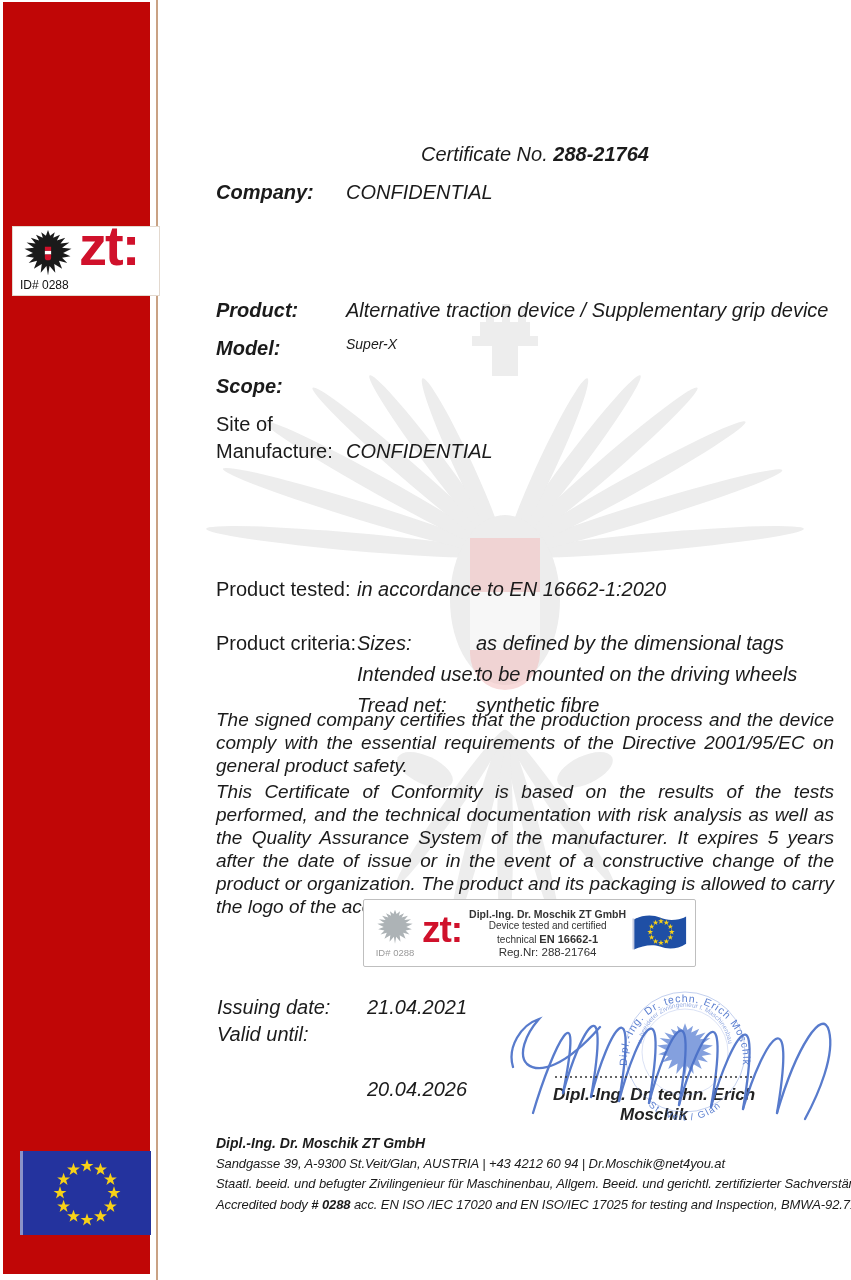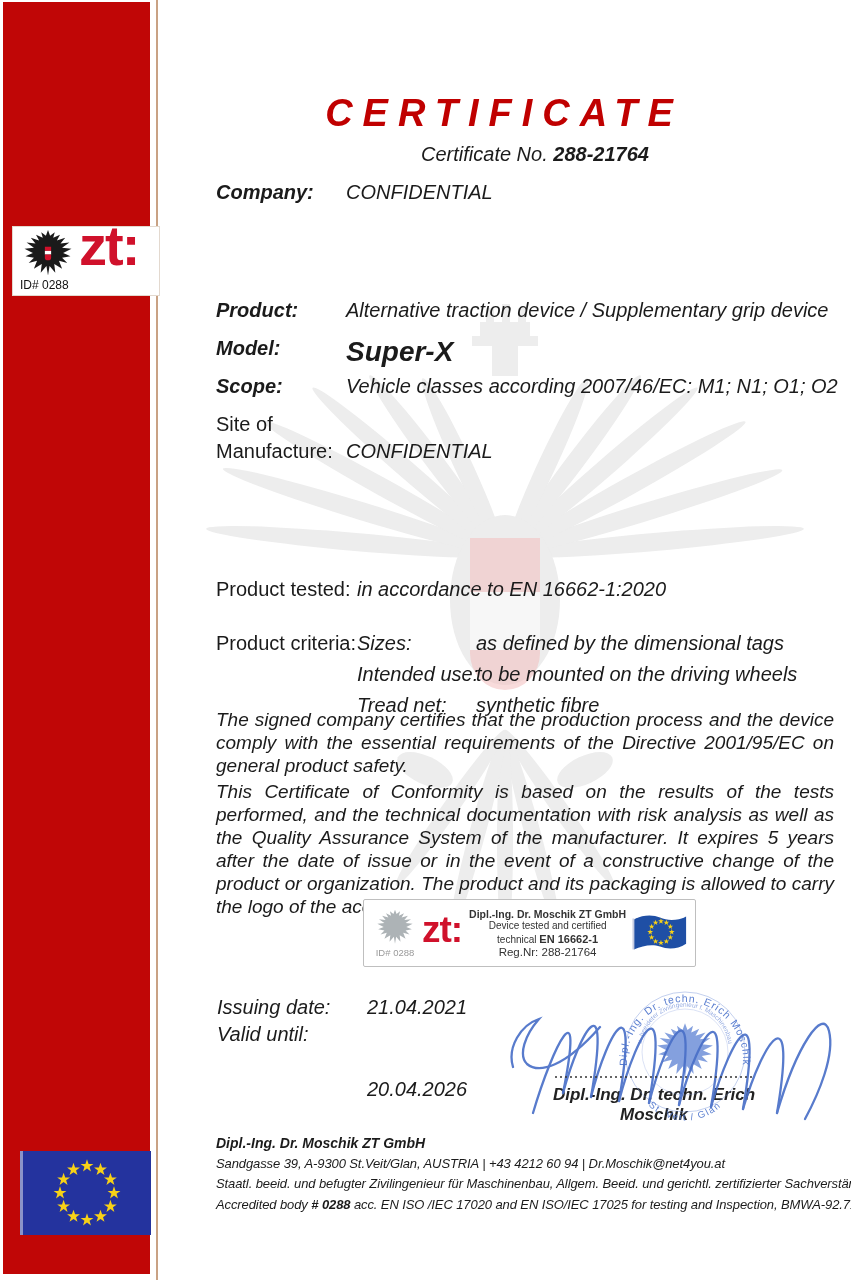--- a/index.html
+++ b/index.html
@@ -112,34 +112,32 @@
     <svg class="abs" style="left:8px;top:2px" width="54" height="48" viewBox="0 0 100 92">
       <use href="#eagle-shape" fill="#1a1a1a"></use>
       <rect x="44" y="34" width="12" height="8" fill="#d0112b"></rect>
       <rect x="44" y="42" width="12" height="7" fill="#ffffff"></rect>
       <path d="M44 49 h12 v6 a6 5 0 0 1 -12 0 Z" fill="#d0112b"></path>
     </svg>
     <span class="id">ID# 0288</span>
     <span class="zt">zt:</span>
   </div>
 
-  <div id="title" class="abs">CERTIFICATE</div>
   <div id="certno" class="abs"><span>Certificate No. </span><b>288-21764</b></div>
 
   <div class="abs row-label" style="left:216px;top:181px">Company:</div>
   <div class="abs row-value" style="left:346px;top:181px">CONFIDENTIAL</div>
 
   <div class="abs row-label" style="left:216px;top:299px">Product:</div>
   <div class="abs row-value" style="left:346px;top:299px">Alternative traction device / Supplementary grip device</div>
 
   <div class="abs row-label" style="left:216px;top:337px">Model:</div>
-  <div class="abs row-value" style="left:346px;top:336px;font-weight:bold;font-size:28px">Super-X</div>
+  <div class="abs row-value" style="left:346px;top:336px;font-weight:normal;font-size:14px">Super-X</div>
 
   <div class="abs row-label" style="left:216px;top:375px">Scope:</div>
-  <div class="abs row-value" style="left:346px;top:375px">Vehicle classes according 2007/46/EC: M1; N1; O1; O2</div>
 
   <div class="abs row-label-reg" style="left:216px;top:413px">Site of</div>
   <div class="abs row-label-reg" style="left:216px;top:440px">Manufacture:</div>
   <div class="abs row-value" style="left:346px;top:440px">CONFIDENTIAL</div>
 
   <div class="abs row-label-reg" style="left:216px;top:578px">Product tested:</div>
   <div class="abs row-value" style="left:357px;top:578px">in accordance to EN 16662-1:2020</div>
 
   <div class="abs row-label-reg" style="left:216px;top:632px">Product criteria:</div>
   <div class="abs row-value" style="left:357px;top:632px">Sizes:</div>

